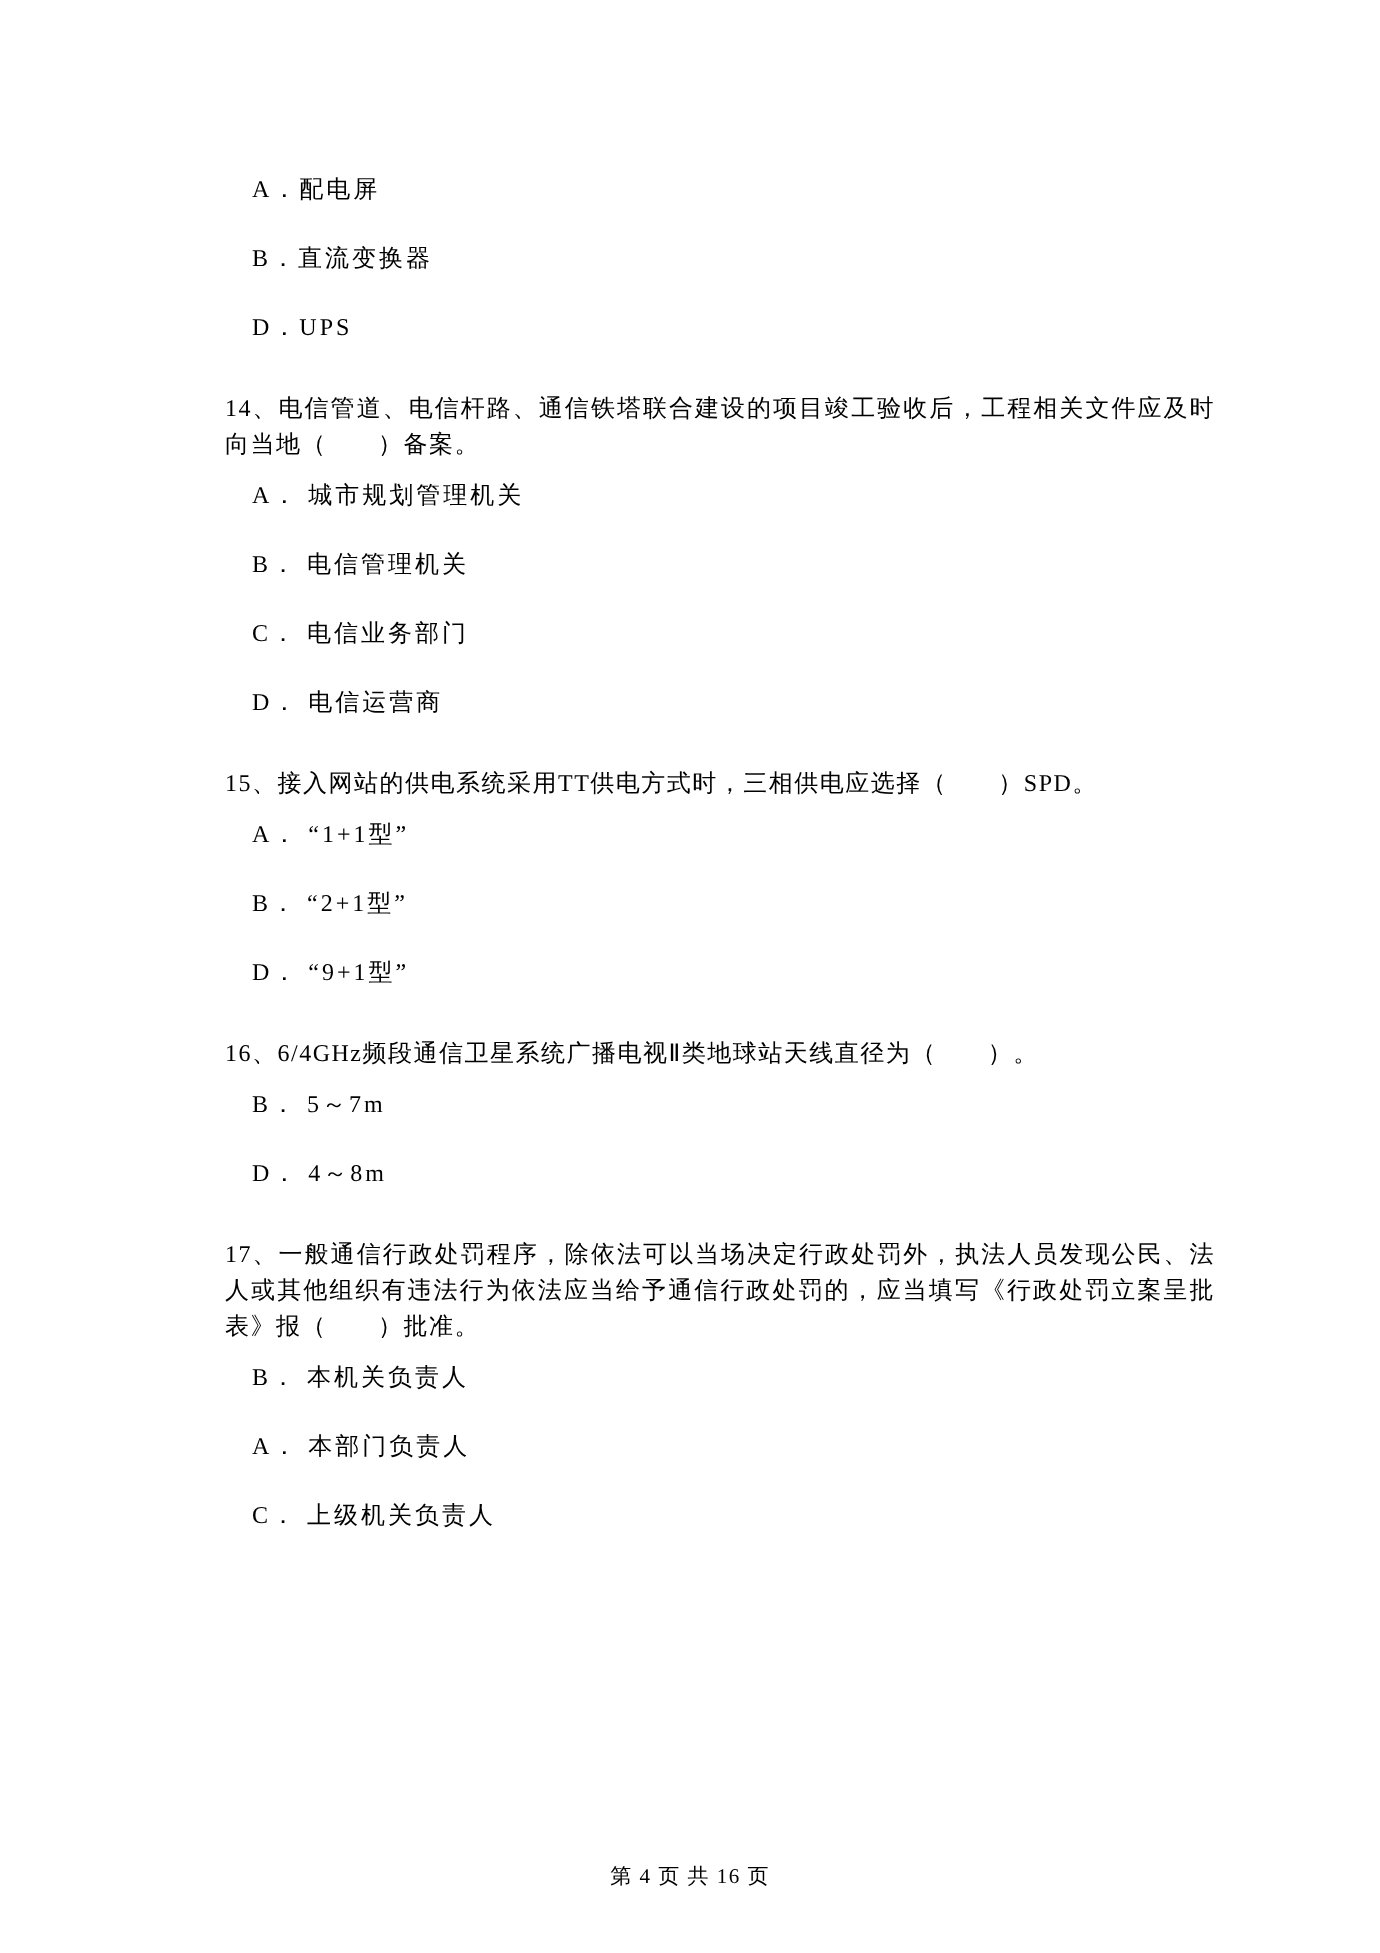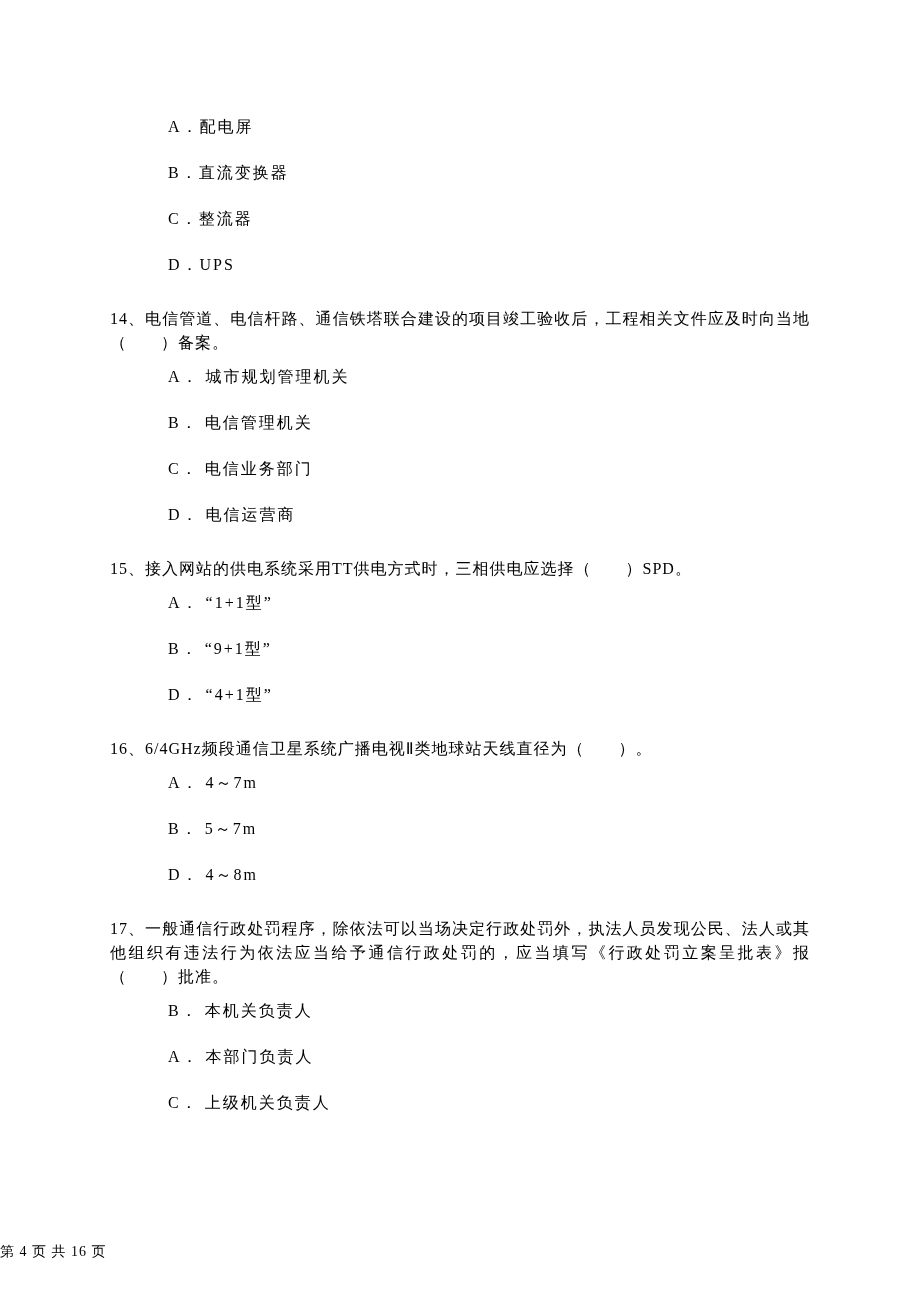--- a/index.html
+++ b/index.html
@@ -21,53 +21,53 @@
   .option {
     margin-left: 58px;
     margin-bottom: 22px;
     letter-spacing: 2px;
   }
   .question {
     margin-top: 30px;
     margin-bottom: 10px;
     letter-spacing: 1px;
     text-align: justify;
+    margin-left: 40px;
   }
   .footer {
     position: absolute;
     bottom: 40px;
     left: 0;
     width: 100%;
+    text-align: center;
     font-size: 14px;
     letter-spacing: 1px;
   }
 </style>
 </head>
 <body>
 
 <div class="page">
 
   <div class="option">A．配电屏</div>
   <div class="option">B．直流变换器</div>
-  <div class="option">C．整流器</div>
   <div class="option">D．UPS</div>
 
   <div class="question">14、电信管道、电信杆路、通信铁塔联合建设的项目竣工验收后，工程相关文件应及时向当地（　　）备案。</div>
   <div class="option">A． 城市规划管理机关</div>
   <div class="option">B． 电信管理机关</div>
   <div class="option">C． 电信业务部门</div>
   <div class="option">D． 电信运营商</div>
 
   <div class="question">15、接入网站的供电系统采用TT供电方式时，三相供电应选择（　　）SPD。</div>
   <div class="option">A． “1+1型”</div>
-  <div class="option">B． “9+1型”</div>
-  <div class="option">D． “4+1型”</div>
+  <div class="option">B． “2+1型”</div>
+  <div class="option">D． “9+1型”</div>
 
   <div class="question">16、6/4GHz频段通信卫星系统广播电视Ⅱ类地球站天线直径为（　　）。</div>
-  <div class="option">A． 4～7m</div>
   <div class="option">B． 5～7m</div>
   <div class="option">D． 4～8m</div>
 
   <div class="question">17、一般通信行政处罚程序，除依法可以当场决定行政处罚外，执法人员发现公民、法人或其他组织有违法行为依法应当给予通信行政处罚的，应当填写《行政处罚立案呈批表》报（　　）批准。</div>
   <div class="option">B． 本机关负责人</div>
   <div class="option">A． 本部门负责人</div>
   <div class="option">C． 上级机关负责人</div>
 
   <div class="footer">第 4 页 共 16 页</div>
 </div>

